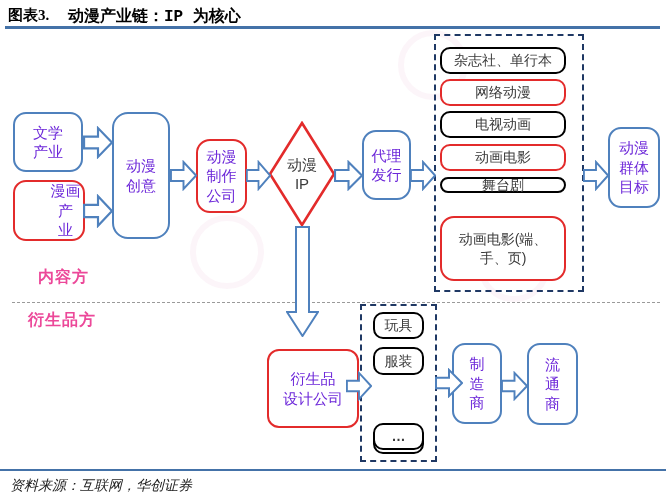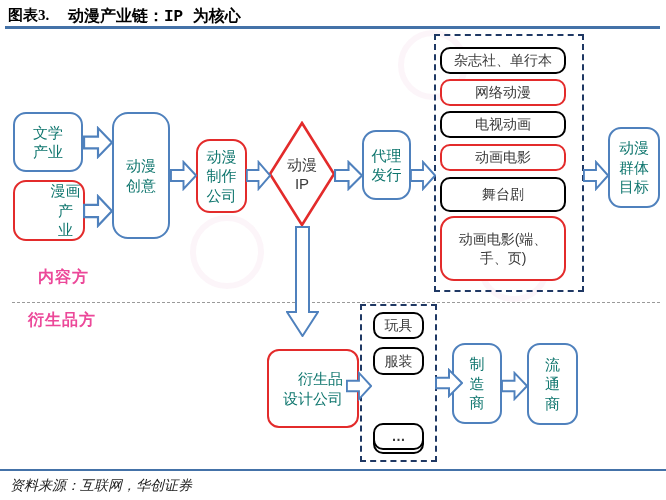--- a/index.html
+++ b/index.html
@@ -15,21 +15,21 @@
   .top-rule{position:absolute;left:5px;top:26px;width:655px;height:2.5px;background:#4472A8;}
   .bottom-rule{position:absolute;left:0px;top:469px;width:666px;height:2px;background:#4472A8;}
   .source{position:absolute;left:10px;top:477px;font-family:"Liberation Serif","DejaVu Serif",serif;
     font-style:italic;font-size:14px;color:#222;}
   
   .section-label{position:absolute;font-weight:bold;font-size:16px;color:#ec4899;letter-spacing:1px;}
   .divider{position:absolute;left:12px;top:302px;width:648px;border-top:1.5px dashed #9a9a9a;}
   
   .node{position:absolute;background:#fff;border:2.5px solid #4F81BD;border-radius:13px;
     display:flex;align-items:center;justify-content:center;text-align:center;
-    white-space:pre-line;font-size:15px;line-height:1.3;color:#0f766e;box-sizing:border-box;}
+    white-space:pre-line;font-size:15px;line-height:1.3;color:#6d28d9;box-sizing:border-box;}
   .node.red{border-color:#E32B2B;}
   .dash-box{position:absolute;border:2px dashed #1F3864;box-sizing:border-box;background:transparent;}
   .item{position:absolute;background:#fff;border:2px solid #000000;border-radius:10px;
     display:flex;align-items:center;justify-content:center;text-align:center;
     white-space:pre-line;font-size:14px;line-height:1.3;color:#3a3a3a;box-sizing:border-box;}
   .item.red{border-color:#E32B2B;border-width:2.5px;}
   .diamond-wrap{position:absolute;left:268px;top:121px;width:68px;height:106px;}
   .diamond-wrap svg{position:absolute;left:0;top:0;width:100%;height:100%;}
   .diamond-text{position:absolute;left:0;top:0;width:100%;height:100%;display:flex;
     align-items:center;justify-content:center;text-align:center;white-space:pre-line;
@@ -73,33 +73,33 @@
   </div>
 
   <div class="node" style="left:362px;top:130px;width:49px;height:70px;border-radius:14px;">代理
 发行</div>
 
   <div class="dash-box" style="left:434px;top:34px;width:150px;height:258px;"></div>
   <div class="item" style="left:440px;top:47px;width:126px;height:27px;">杂志社、单行本</div>
   <div class="item red" style="left:440px;top:79px;width:126px;height:27px;">网络动漫</div>
   <div class="item" style="left:440px;top:111px;width:126px;height:27px;">电视动画</div>
   <div class="item red" style="left:440px;top:144px;width:126px;height:27px;">动画电影</div>
-  <div class="item" style="left:440px;top:177px;width:126px;height:35px;">舞台剧</div>
+  <div class="item" style="left:440px;top:177px;width:126px;height:16px;">舞台剧</div>
   <div class="item red" style="left:440px;top:216px;width:126px;height:65px;border-radius:14px;">动画电影(端、
 手、页)</div>
 
   <div class="node" style="left:608px;top:127px;width:52px;height:81px;">动漫
 群体
 目标</div>
 
   <div class="section-label" style="left:38px;top:267px;">内容方</div>
   <div class="divider"></div>
   <div class="section-label" style="left:28px;top:310px;">衍生品方</div>
 
-  <div class="node red" style="left:267px;top:349px;width:92px;height:79px;border-radius:12px;text-align:right;">衍生品
+  <div class="node red" style="left:267px;top:349px;width:92px;height:79px;border-radius:12px;">衍生品
 设计公司</div>
 
   <div class="dash-box" style="left:360px;top:304px;width:77px;height:158px;"></div>
   <div class="item" style="left:373px;top:312px;width:51px;height:27px;">玩具</div>
   <div class="item" style="left:373px;top:347px;width:51px;height:28px;">服装</div>
   <div class="item" style="left:373px;top:386px;width:51px;height:28px;margin-top:40px;">文具</div>
   <div class="item" style="left:373px;top:423px;width:51px;height:27px;font-weight:bold;">…</div>
 
   <div class="node" style="left:452px;top:343px;width:50px;height:81px;">制
 造

